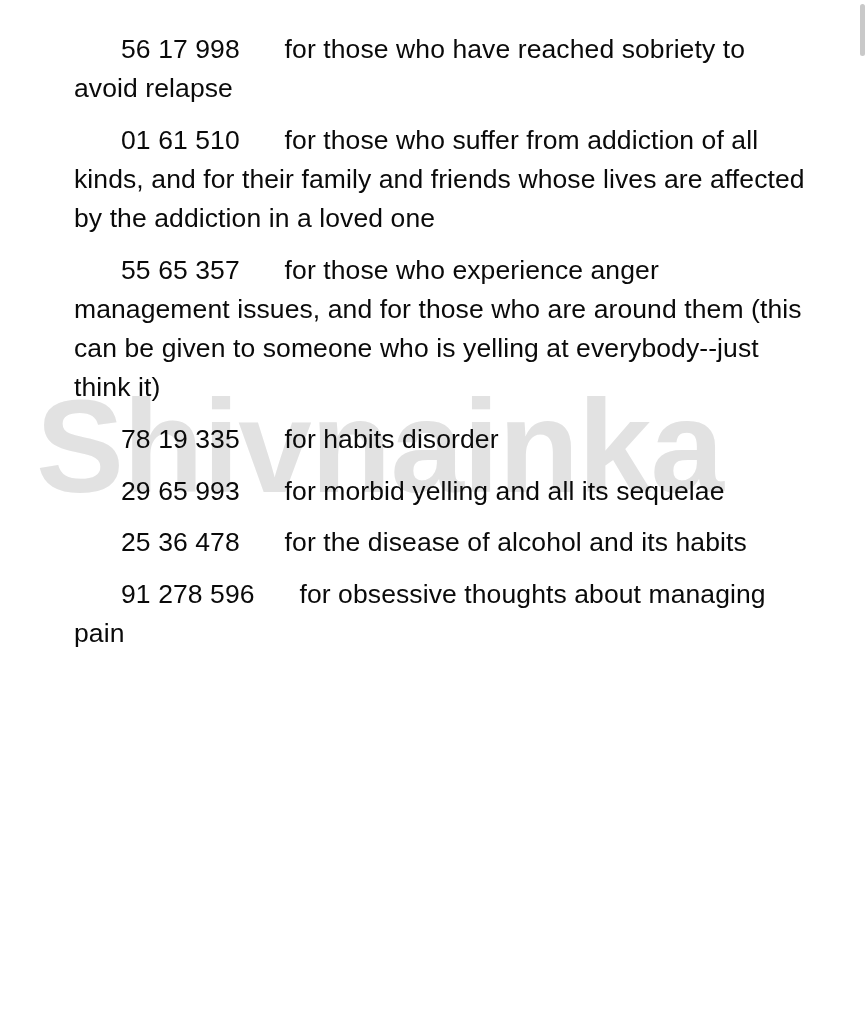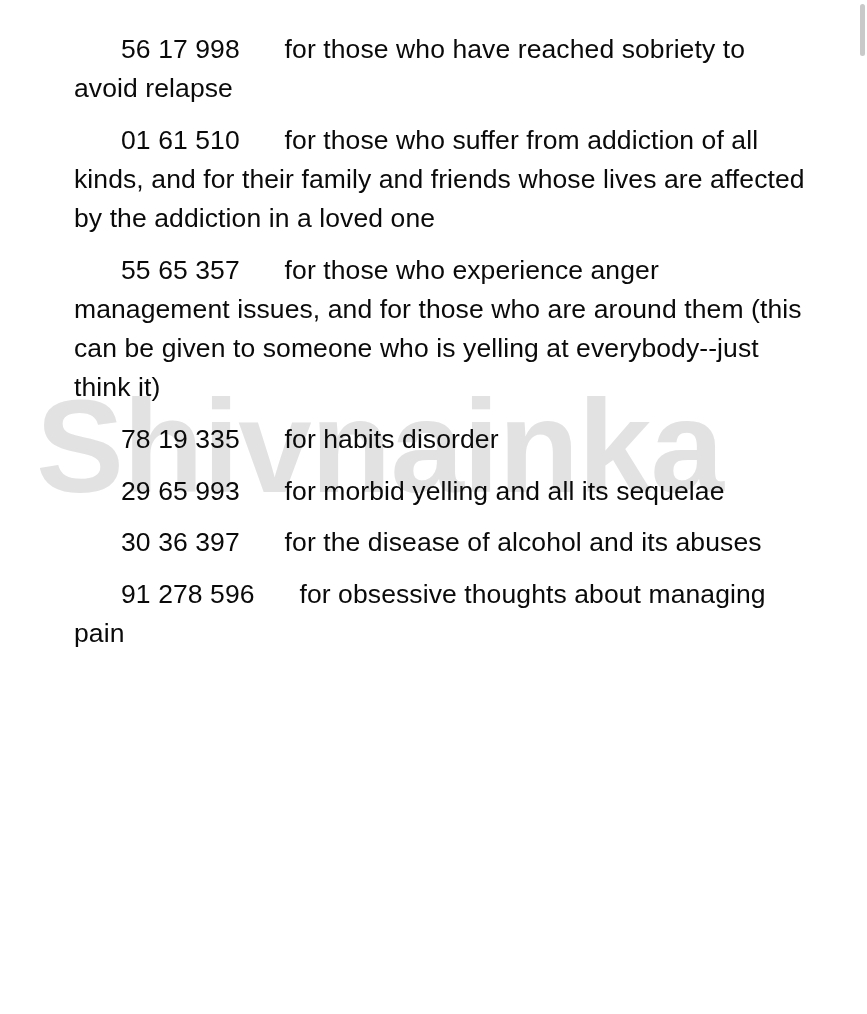--- a/index.html
+++ b/index.html
@@ -112,21 +112,21 @@
 
     <p class="entry">
       <span class="code">78 19 335</span><span class="gap">&nbsp;&nbsp;&nbsp;&nbsp;&nbsp;&nbsp;</span><span class="desc">for habits disorder</span>
     </p>
 
     <p class="entry">
       <span class="code">29 65 993</span><span class="gap">&nbsp;&nbsp;&nbsp;&nbsp;&nbsp;&nbsp;</span><span class="desc">for morbid yelling and all its sequelae</span>
     </p>
 
     <p class="entry">
-      <span class="code">30 36 397</span><span class="gap">&nbsp;&nbsp;&nbsp;&nbsp;&nbsp;&nbsp;</span><span class="desc">for the disease of alcohol and its abuses</span>
+      <span class="code">25 36 478</span><span class="gap">&nbsp;&nbsp;&nbsp;&nbsp;&nbsp;&nbsp;</span><span class="desc">for the disease of alcohol and its habits</span>
     </p>
 
 
 
     <p class="entry">
       <span class="code">91 278 596</span><span class="gap">&nbsp;&nbsp;&nbsp;&nbsp;&nbsp;&nbsp;</span><span class="desc">for obsessive thoughts about managing pain</span>
     </p>
 
 
   </div>

